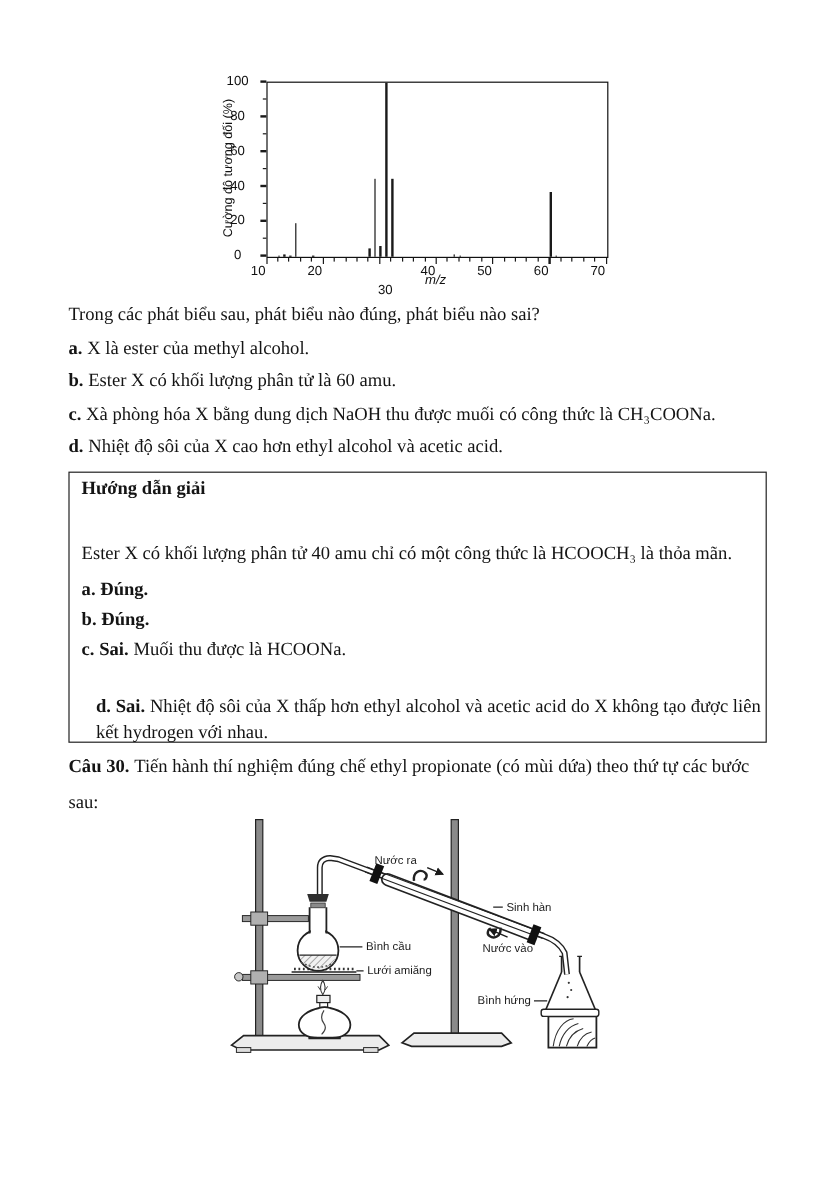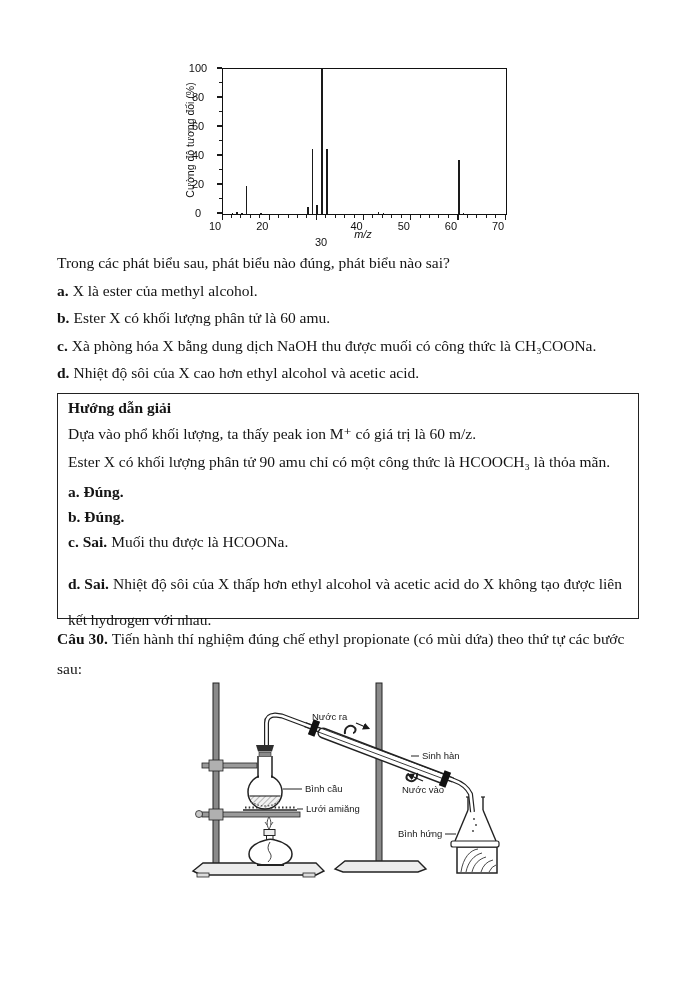--- a/index.html
+++ b/index.html
@@ -19,21 +19,21 @@
   .ytitle{position:absolute;left:30px;top:88px;transform:translate(-50%,-50%) rotate(-90deg);
           white-space:nowrap;font:10.5px "Liberation Sans","DejaVu Sans",sans-serif;color:#111;}
   .xtitle{position:absolute;left:133px;top:176px;width:140px;text-align:center;
           font:italic 11px "Liberation Sans","DejaVu Sans",sans-serif;color:#111;}
   
   .line{position:absolute;left:57px;width:600px;margin:0;line-height:20px;white-space:nowrap;}
   .lbl{font-weight:bold;margin-right:4px;}
   .solution-box{position:absolute;left:57px;top:393px;width:582px;height:226px;
                 border:1.6px solid #222;box-sizing:border-box;}
   .bline{position:absolute;left:10px;width:566px;margin:0;line-height:20px;white-space:nowrap;}
-  .bwrap{position:absolute;left:10px;width:566px;margin:0;line-height:36px;white-space:normal;}
+  .bwrap{position:absolute;left:10px;width:566px;margin:12px;line-height:22px;white-space:normal;}
   .cau{position:absolute;left:57px;top:624px;width:596px;margin:0;line-height:30px;}
   
   .diagram{position:absolute;left:185px;top:678px;}
   .dlabel{font:9.5px "Liberation Sans","DejaVu Sans",sans-serif;fill:#1a1a1a;}
 </style>
 </head>
 <body>
 
 <div class="page">
 
@@ -114,22 +114,21 @@
     </div>
 
   <p class="line" style="top:281px"><b class="lbl">a.</b><span>X là ester của methyl alcohol.</span></p>
   <p class="line" style="top:253px">Trong các phát biểu sau, phát biểu nào đúng, phát biểu nào sai?</p>
   <p class="line" style="top:308px"><b class="lbl">b.</b><span>Ester X có khối lượng phân tử là 60 amu.</span></p>
   <p class="line" style="top:363px"><b class="lbl">d.</b><span>Nhiệt độ sôi của X cao hơn ethyl alcohol và acetic acid.</span></p>
   <p class="line" style="top:336px"><b class="lbl">c.</b><span>Xà phòng hóa X bằng dung dịch NaOH thu được muối có công thức là CH₃COONa.</span></p>
 
   <div class="solution-box">
     <p class="bline" style="top:4px;font-weight:bold">Hướng dẫn giải</p>
-    <p class="bline" style="top:30px">Dựa vào phổ khối lượng, ta thấy peak ion M⁺ có giá trị là 60 m/z.</p>
-    <p class="bline" style="top:58px">Ester X có khối lượng phân tử 90 amu chỉ có một công thức là HCOOCH₃ là thỏa mãn.</p>
+    <p class="bline" style="top:58px">Ester X có khối lượng phân tử 40 amu chỉ có một công thức là HCOOCH₃ là thỏa mãn.</p>
     <p class="bline" style="top:113px"><b class="lbl">b. Đúng.</b></p>
     <p class="bline" style="top:88px"><b class="lbl">a. Đúng.</b></p>
     <p class="bline" style="top:138px"><b class="lbl">c. Sai.</b><span>Muối thu được là HCOONa.</span></p>
     <p class="bwrap" style="top:172px"><b class="lbl">d. Sai.</b><span>Nhiệt độ sôi của X thấp hơn ethyl alcohol và acetic acid do X không tạo được liên kết hydrogen với nhau.</span></p>
   </div>
 
   <p class="cau"><b class="lbl">Câu 30.</b><span>Tiến hành thí nghiệm đúng chế ethyl propionate (có mùi dứa) theo thứ tự các bước sau:</span></p>
 
   <svg class="diagram" width="335" height="215" viewBox="0 0 335 215" xmlns="http://www.w3.org/2000/svg">
     <defs>

